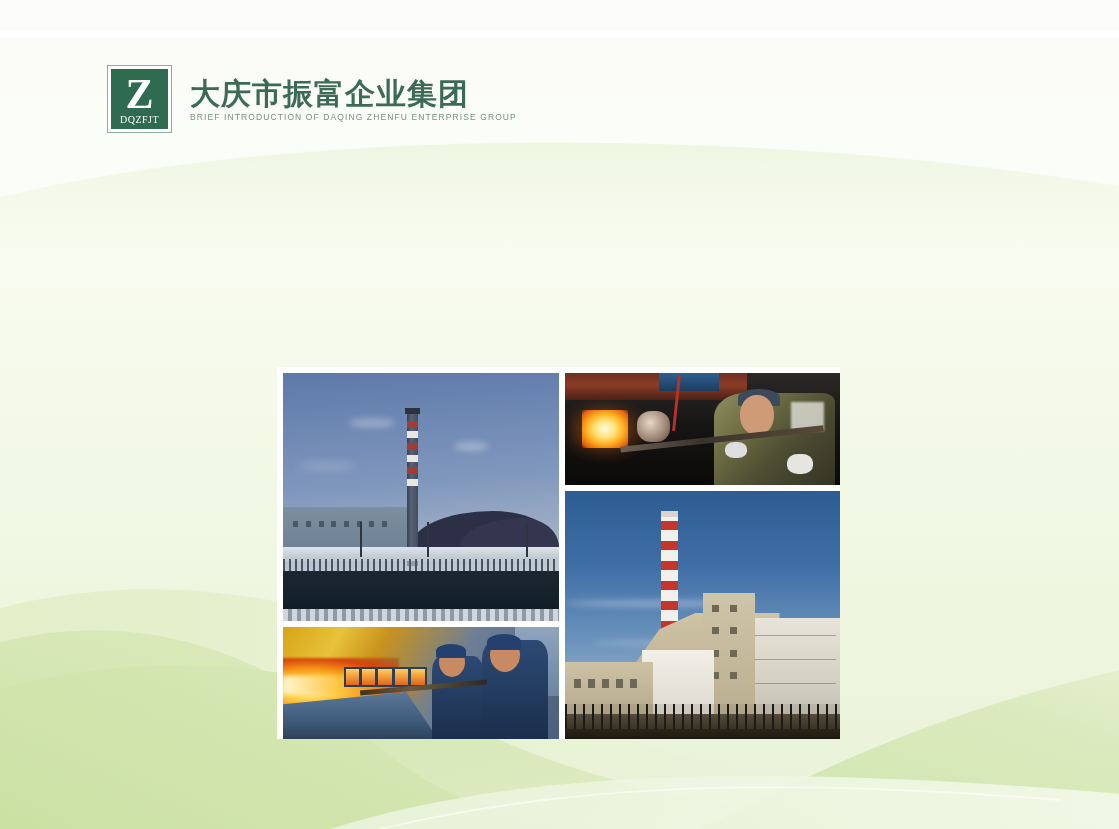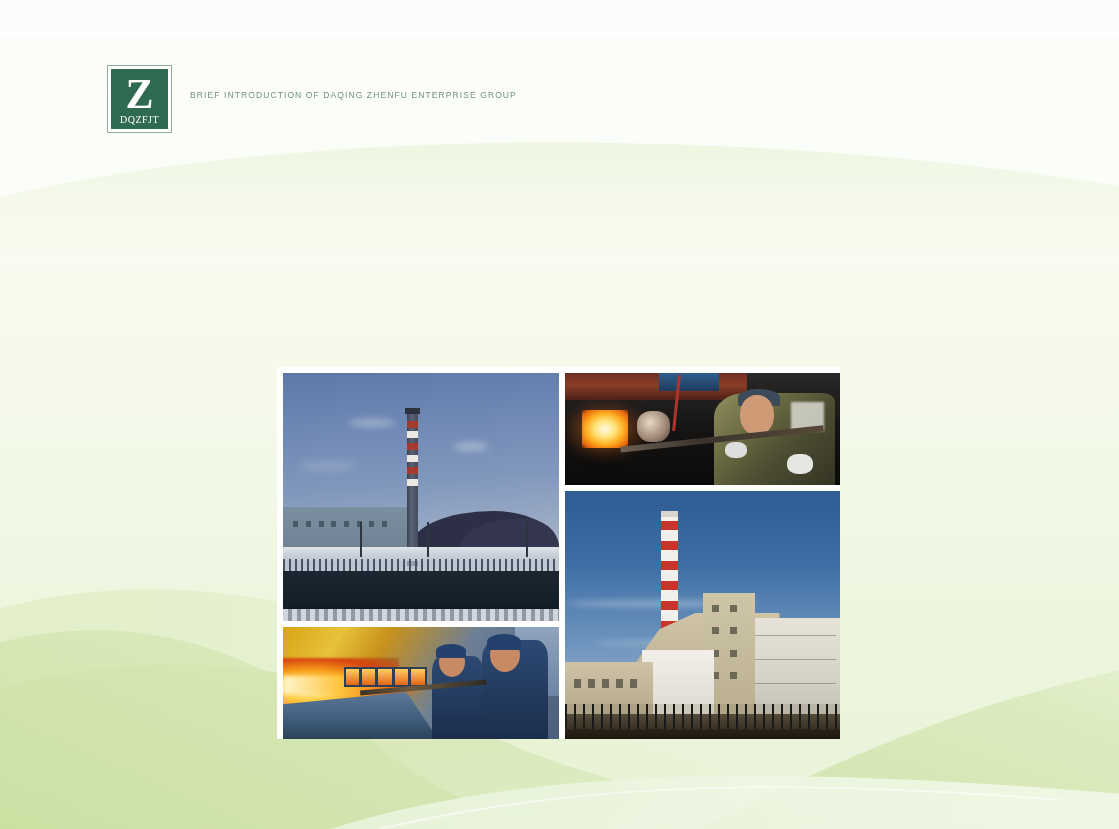--- a/index.html
+++ b/index.html
@@ -102,21 +102,21 @@
   .brand-cn {
     color: #3c6b55;
     font-family: "DejaVu Sans", "Liberation Sans", sans-serif;
     font-weight: bold;
     font-size: 30px;
     line-height: 34px;
     letter-spacing: 1px;
     white-space: nowrap;
   }
   .brand-en {
-    margin-top: 13px;
+    margin-top: 1px;
     color: #73917f;
     font-family: "Liberation Sans", "DejaVu Sans", sans-serif;
     font-size: 8.5px;
     letter-spacing: 1.1px;
     white-space: nowrap;
   }
 
   
   .body-copy {
     position: absolute;
@@ -527,20 +527,21 @@
 
   <div class="bg-topstrip"></div>
   <div class="bg-topstrip-divider"></div>
 
   <div class="header">
     <div class="logo-mark">
       <span class="logo-z">Z</span>
       <span class="logo-abbr">DQZFJT</span>
     </div>
     <div class="header-text">
+      <div class="brand-cn">大庆市振富企业集团</div>
       <div class="brand-en">BRIEF INTRODUCTION OF DAQING ZHENFU ENTERPRISE GROUP</div>
     </div>
   </div>
 
 
   <div class="collage">
 
     <div class="photo p-plant-dusk">
       <div class="sky"></div>
       <div class="cloud1"></div>

